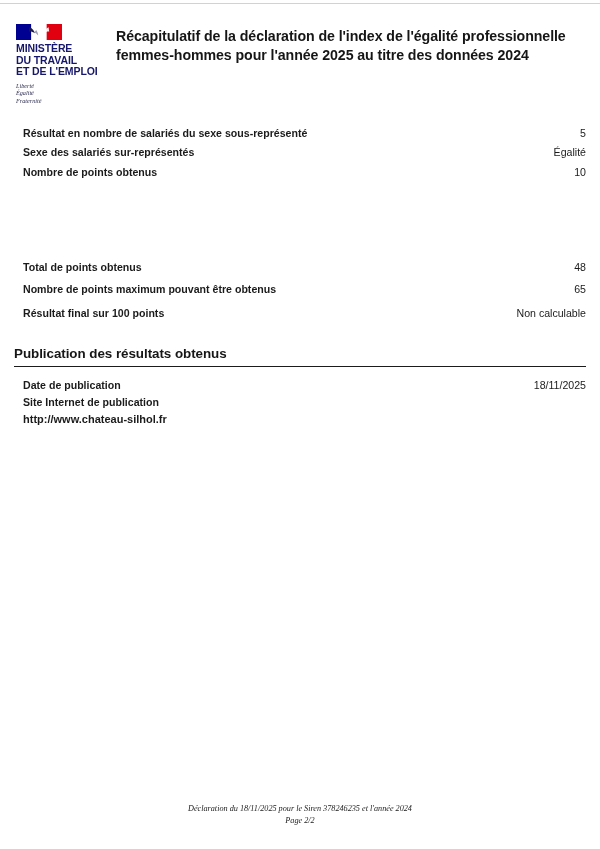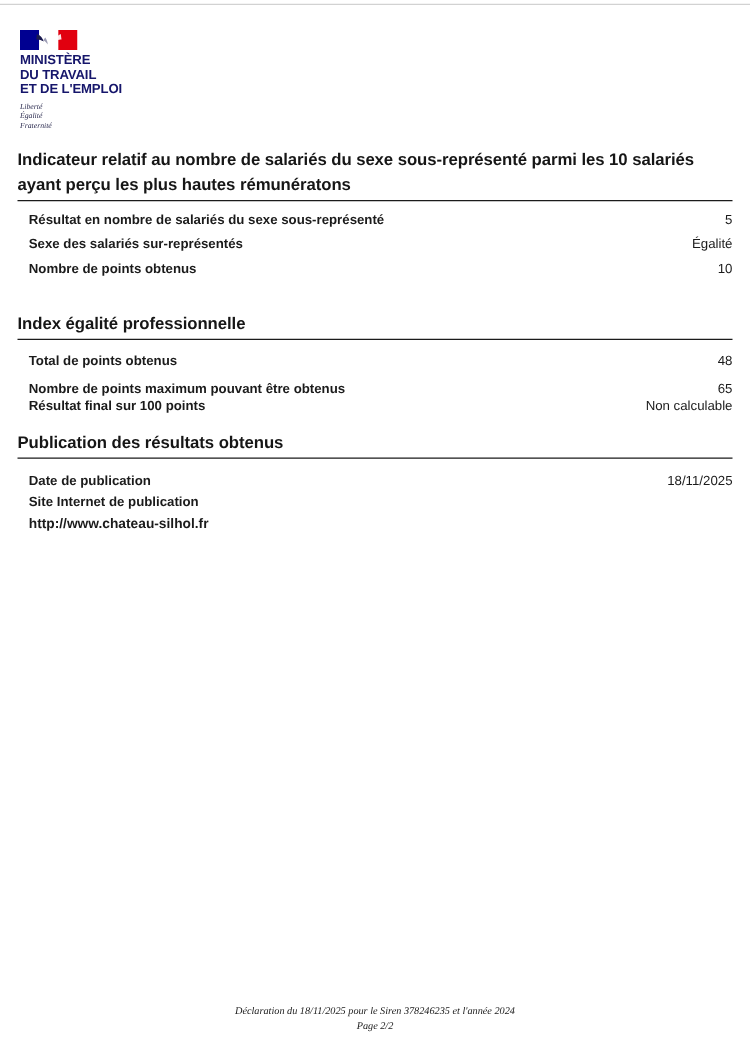--- a/index.html
+++ b/index.html
@@ -178,24 +178,24 @@
         <path d="M20.2 6.0 C21.3 7.4 22.1 9.4 22.2 11.6 C21.2 10.2 20.0 9.0 18.6 8.2 Z" fill="#9d9db5"></path>
       </svg>
       <div class="ministry-name">MINISTÈRE
 DU TRAVAIL
 ET DE L'EMPLOI</div>
       <div class="motto">Liberté
 Égalité
 Fraternité</div>
     </div>
 
+    <div class="doc-title">Récapitulatif de la déclaration de l'index de l'égalité professionnelle femmes-hommes pour l'année 2025 au titre des données 2024</div>
   </div>
 
   <div class="section" style="top:118px;">
-    <div class="section-title multi">Indicateur relatif au nombre de salariés du sexe sous-représenté parmi les 10 salariés ayant perçu les plus hautes rémunératons</div>
     <div class="rows">
 
       <div class="row">
         <div class="row-label">Résultat en nombre de salariés du sexe sous-représenté</div>
         <div class="row-value">5</div>
       </div>
 
       <div class="row">
         <div class="row-label">Sexe des salariés sur-représentés</div>
         <div class="row-value">Égalité</div>
@@ -203,29 +203,28 @@
 
       <div class="row">
         <div class="row-label">Nombre de points obtenus</div>
         <div class="row-value">10</div>
       </div>
 
     </div>
   </div>
 
   <div class="section" style="top:250px;">
-    <div class="section-title">Index égalité professionnelle</div>
     <div class="rows" style="padding-top:11px;">
 
       <div class="row" style="margin-bottom:9px;gap:23px;">
         <div class="row-label">Total de points obtenus</div>
         <div class="row-value">48</div>
       </div>
 
-      <div class="row" style="margin-bottom:0;">
+      <div class="row" style="margin-bottom:10px;">
         <div class="row-label">Nombre de points maximum pouvant être obtenus</div>
         <div class="row-value">65</div>
       </div>
 
       <div class="row">
         <div class="row-label">Résultat final sur 100 points</div>
         <div class="row-value">Non calculable</div>
       </div>
 
     </div>

